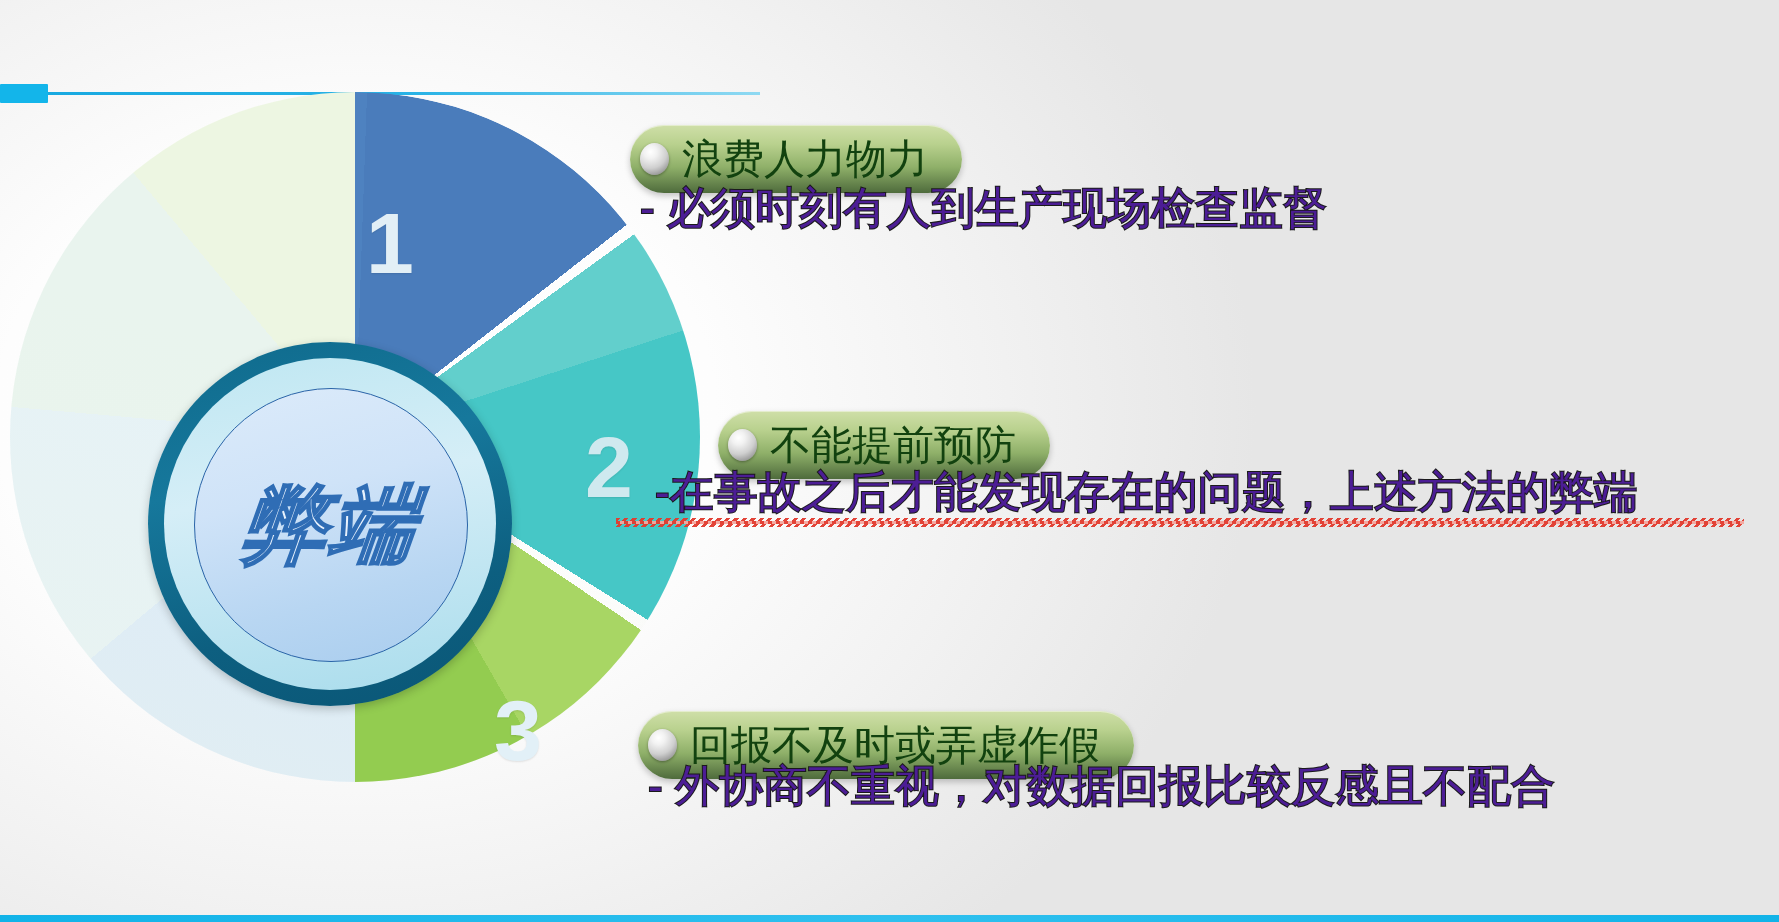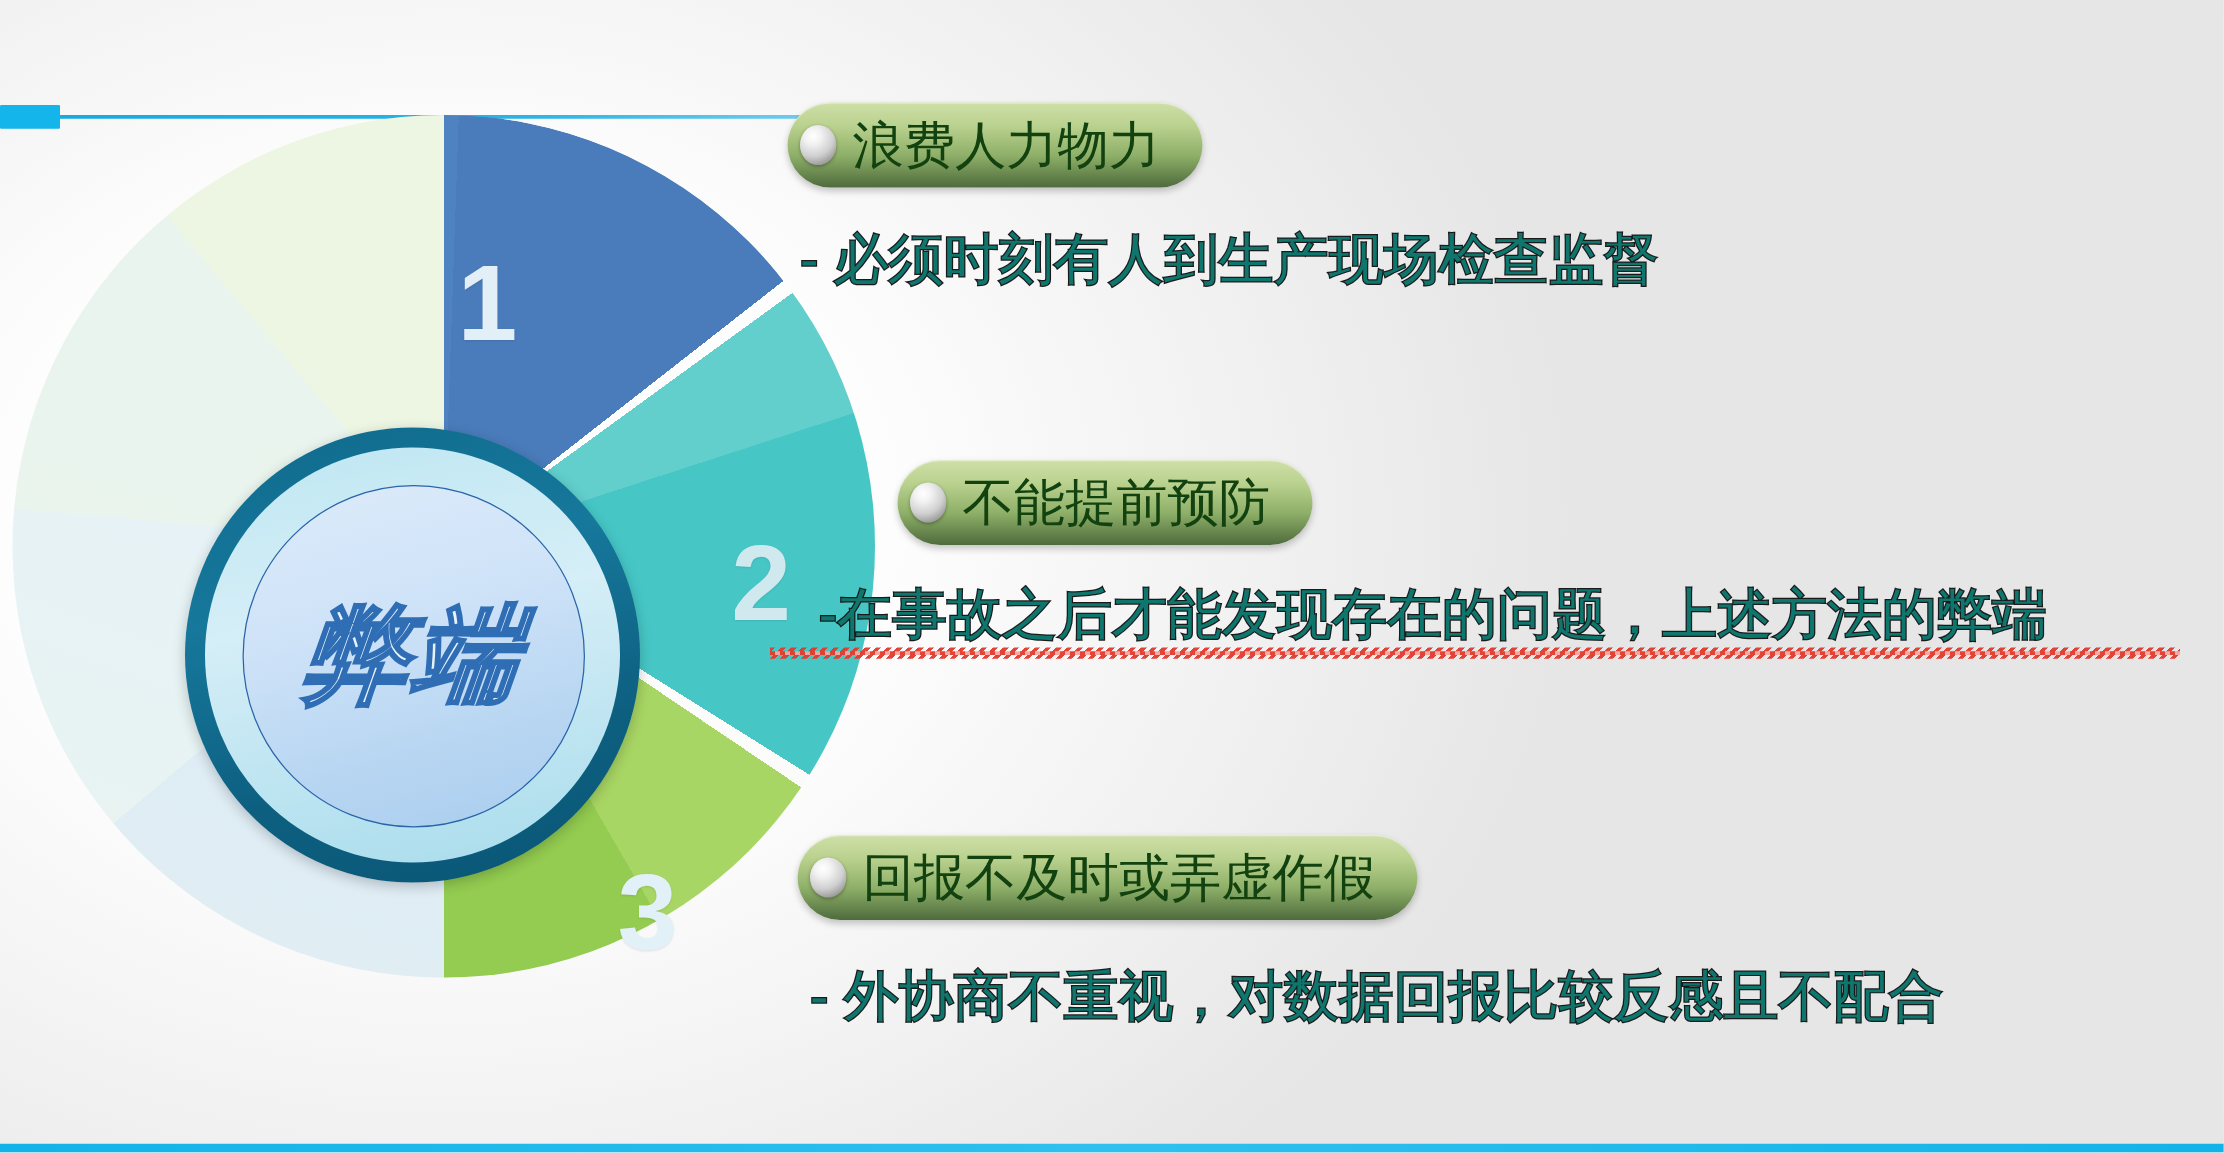--- a/index.html
+++ b/index.html
@@ -89,49 +89,49 @@
     transform:skewX(-6deg);
   }
 
   
   #content{position:absolute;left:600px;top:0px;width:1179px;height:922px;}
   .row{position:absolute;left:0;width:1179px;}
   #row1{top:82px;}
   #row2{top:368px;}
   #row3{top:668px;}
 
-  .pill-wrap{position:relative;display:inline-block;}
+  .pill-wrap{position:relative;display:inline-block;margin-top:43px;}
   .pill{
     display:inline-flex;align-items:center;
     height:68px;padding:0 34px 0 52px;border-radius:40px;
     background:linear-gradient(180deg,#cfdfa8 0%, #b9d18e 28%, #8fb069 62%, #4e6b3c 100%);
     box-shadow:0 3px 6px rgba(0,0,0,0.22), inset 0 1px 0 rgba(255,255,255,0.45);
     color:#12420f;
     font-size:41px;font-weight:400;line-height:1;white-space:nowrap;
     font-family:"Liberation Sans","DejaVu Sans",sans-serif;
   }
   .bullet-sphere{
     position:absolute;left:10px;top:50%;transform:translateY(-50%);
     width:29px;height:32px;border-radius:50%;
     background:radial-gradient(circle at 36% 28%, #ffffff 0%, #f2f2f2 22%, #cfcfcf 55%, #9a9a9a 80%, #d9d9d9 100%);
     box-shadow:0 1px 3px rgba(0,0,0,0.35);
     z-index:3;
   }
   .desc{
     position:absolute;left:0;white-space:nowrap;
     font-size:44px;line-height:1.1;
     font-family:"Liberation Sans","DejaVu Sans",sans-serif;
-    color:#0f766e;
+    color:#4c1d95;
     -webkit-text-stroke:2px #1a1a1a;
     paint-order:stroke fill;
     font-weight:400;
   }
   #desc1{left:40px;top:102px;}
   #desc2{left:55px;top:100px;}
-  #desc3{left:48px;top:106px;}
+  #desc3{left:48px;top:94px;}
   .wavy{
     position:absolute;left:16px;bottom:-6px;width:1128px;height:9px;
     background-image:repeating-linear-gradient(135deg,
       #e23b2e 0px,#e23b2e 3px,transparent 3px,transparent 6px);
     opacity:0.95;
   }
   .wavy::after{
     content:"";position:absolute;left:0;top:3px;width:100%;height:3px;
     background:repeating-linear-gradient(90deg,#e23b2e 0 4px, #f4a79f 4px 8px);
   }

